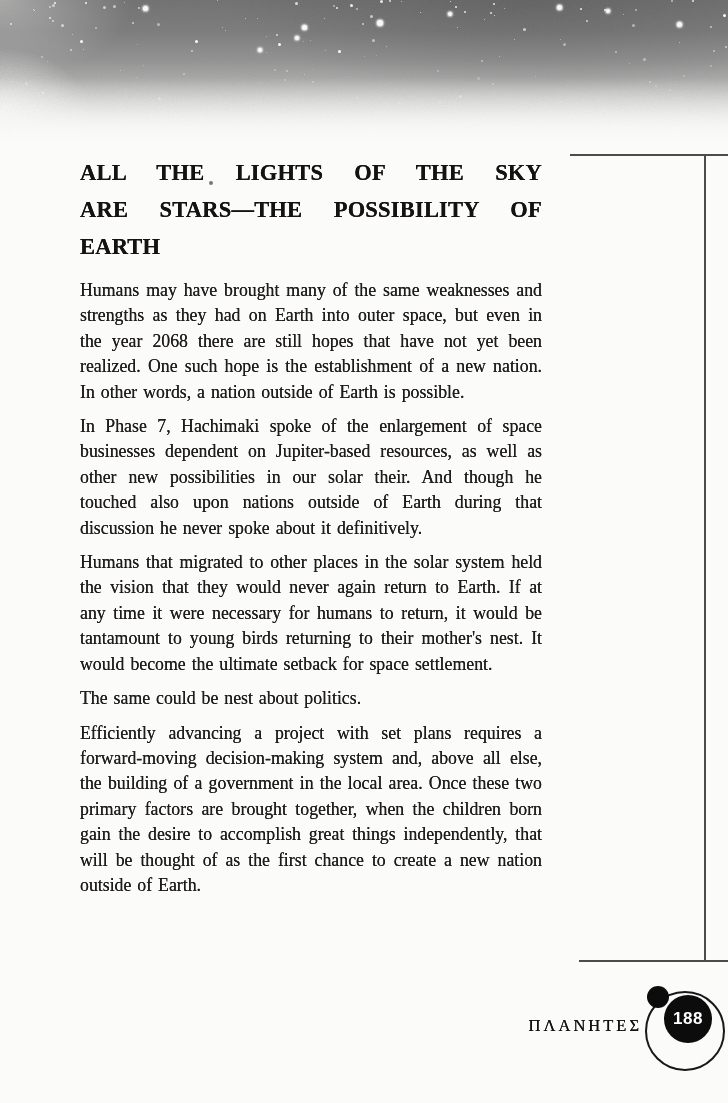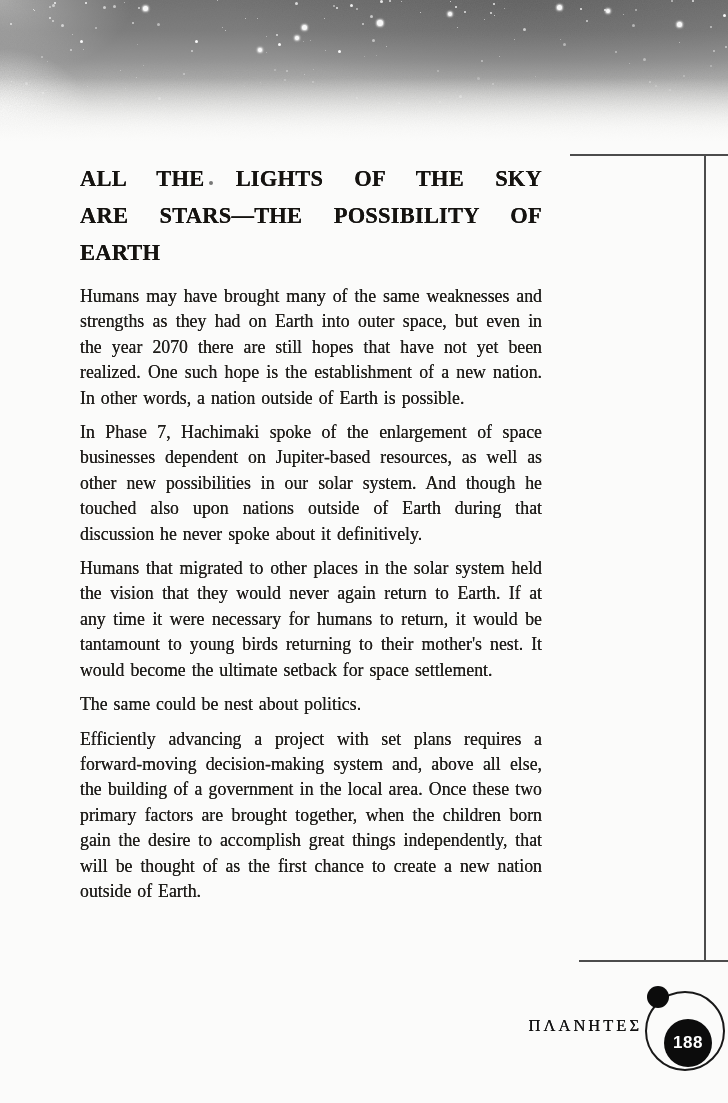--- a/index.html
+++ b/index.html
@@ -29,21 +29,21 @@
   .star { position: absolute; background: #ffffff; border-radius: 50%; }
   .star-fade {
     position: absolute; inset: 0;
     background: linear-gradient(180deg, rgba(251,251,250,0) 0%, rgba(251,251,250,0) 55%,
                 rgba(251,251,250,0.65) 82%, #fbfbfa 100%);
   }
 
   
   .text-col {
     position: absolute;
-    left: 80px; top: 160px;
+    left: 80px; top: 154px;
     width: 462px;
   }
   .heading { margin: 0 0 13px 0; }
   .heading-line {
     font-weight: 700;
     font-size: 22.5px;
     line-height: 37px;
     letter-spacing: 0.2px;
     color: #151310;
     text-shadow: 0 0 0.5px #151310;
@@ -89,21 +89,21 @@
   }
   .page-logo { position: absolute; left: 645px; top: 991px; width: 80px; height: 80px; }
   .orbit-ring {
     position: absolute; inset: 0;
     border: 2px solid #181818;
     border-radius: 50%;
     box-sizing: border-box;
   }
   .planet-circle {
     position: absolute;
-    left: 19px; top: 28px;
+    left: 19px; top: 4px;
     width: 48px; height: 48px;
     background: #0c0c0c;
     border-radius: 50%;
     display: flex; align-items: center; justify-content: center;
   }
   .page-number {
     color: #ffffff;
     font-family: "Liberation Sans", sans-serif;
     font-weight: 700;
     font-size: 17px;
@@ -269,22 +269,22 @@
     <div class="star-fade"></div>
   </div>
 
   <div class="ink-dot"></div>
 
   <div class="text-col">
     <div class="heading">
       <div class="heading-line justified">ALL THE LIGHTS OF THE SKY</div>
       <div class="heading-line justified">ARE STARS—THE POSSIBILITY OF EARTH</div>
     </div>
-    <p class="body-paragraph">Humans may have brought many of the same weaknesses and strengths as they had on Earth into outer space, but even in the year 2070 there are still hopes that have not yet been realized. One such hope is the establishment of a new nation. In other words, a nation outside of Earth is possible.</p>
-    <p class="body-paragraph">In Phase 7, Hachimaki spoke of the enlargement of space businesses dependent on Jupiter-based resources, as well as other new possibilities in our solar system. And though he touched also upon nations outside of Earth during that discussion he never spoke about it definitively.</p>
+    <p class="body-paragraph">Humans may have brought many of the same weaknesses and strengths as they had on Earth into outer space, but even in the year 2068 there are still hopes that have not yet been realized. One such hope is the establishment of a new nation. In other words, a nation outside of Earth is possible.</p>
+    <p class="body-paragraph">In Phase 7, Hachimaki spoke of the enlargement of space businesses dependent on Jupiter-based resources, as well as other new possibilities in our solar their. And though he touched also upon nations outside of Earth during that discussion he never spoke about it definitively.</p>
     <p class="body-paragraph">Humans that migrated to other places in the solar system held the vision that they would never again return to Earth. If at any time it were necessary for humans to return, it would be tantamount to young birds returning to their mother's nest. It would become the ultimate setback for space settlement.</p>
     <p class="body-paragraph">The same could be nest about politics.</p>
     <p class="body-paragraph">Efficiently advancing a project with set plans requires a forward-moving decision-making system and, above all else, the building of a government in the local area. Once these two primary factors are brought together, when the children born gain the desire to accomplish great things independently, that will be thought of as the first chance to create a new nation outside of Earth.</p>
   </div>
 
   <div class="rule rule-top"></div>
   <div class="rule rule-vertical"></div>
   <div class="rule rule-bottom"></div>
 
   <div class="series-title">ΠΛΑΝΗΤΕΣ</div>

